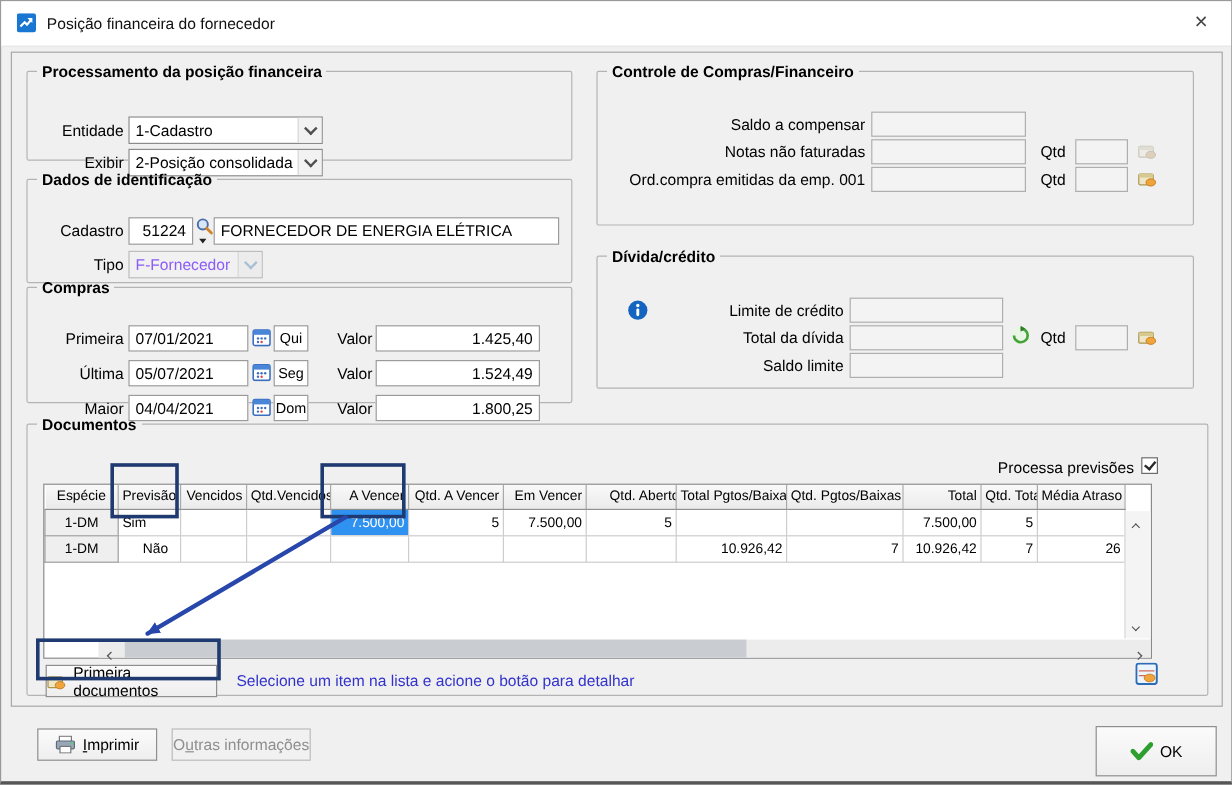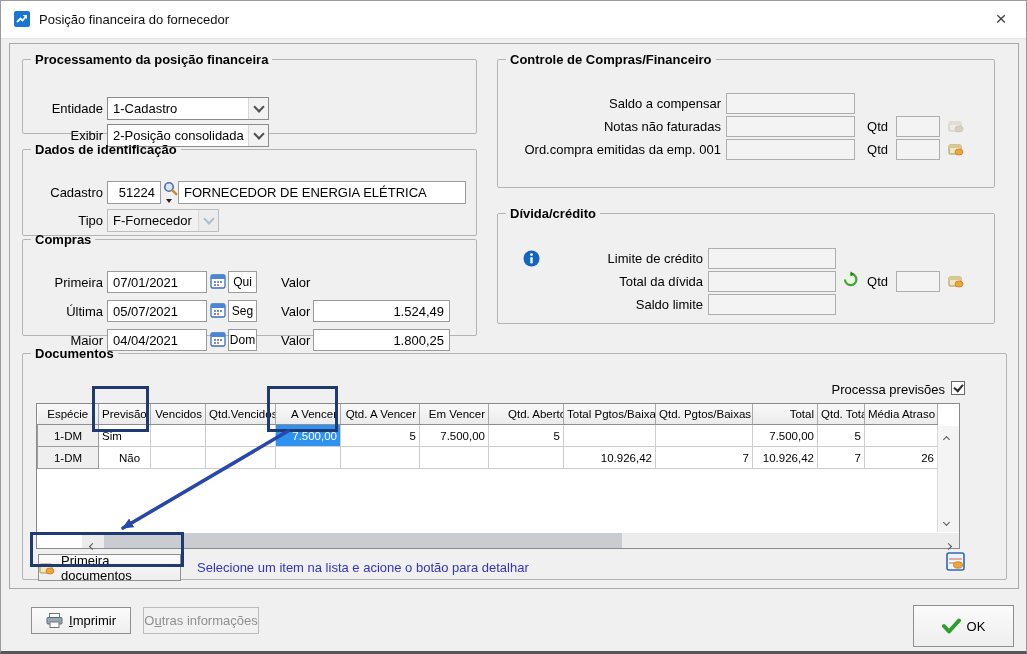--- a/index.html
+++ b/index.html
@@ -12,21 +12,21 @@
   fieldset.group{position:absolute;margin:0;padding:0;border:1px solid #b4b4b4;border-radius:2px;box-sizing:border-box;}
   fieldset.group legend{font-weight:bold;font-size:13px;margin-left:8px;padding:0 4px;}
   .lbl{position:absolute;height:16px;line-height:16px;text-align:right;white-space:nowrap;}
   .lbl.left{text-align:left;}
   .fld{position:absolute;background:#fff;border:1px solid #9b9b9b;box-sizing:border-box;font-size:13px;padding:0 5px;white-space:nowrap;overflow:hidden;display:flex;align-items:center;}
   .fld.num{justify-content:flex-end;}
   .fld.ro{background:#f3f3f3;border-color:#aeaeae;}
   .combo{position:absolute;background:#fff;border:1px solid #8b8b8b;box-sizing:border-box;display:flex;align-items:center;overflow:hidden;}
   .combo .val{flex:1;padding:0 5px;white-space:nowrap;overflow:hidden;}
   .combo .btn{width:19px;align-self:stretch;background:#f2f2f2;border-left:1px solid #d7d7d7;display:flex;align-items:center;justify-content:center;}
-  .combo.disabled{background:#f1f1f1;border-color:#bdbdbd;color:#000000;}
+  .combo.disabled{background:#f1f1f1;border-color:#bdbdbd;color:#8b5cf6;}
   .combo.disabled .btn{background:#ececec;}
   .combo.disabled .chev{border-color:#a9bfd4;}
   .chev{display:inline-block;width:6px;height:6px;border-right:2px solid #505050;border-bottom:2px solid #505050;transform:rotate(45deg);margin-top:-3px;}
   .chev.sm{width:4px;height:4px;border-width:1.5px;border-color:#555;}
   .chev.up{transform:rotate(-135deg);margin-top:3px;}
   .chev.left{transform:rotate(135deg);margin:0 0 0 3px;}
   .chev.right{transform:rotate(-45deg);margin:0 3px 0 0;}
   .daybox{position:absolute;background:#fff;border:1px solid #9b9b9b;box-sizing:border-box;text-align:center;font-size:12px;display:flex;align-items:center;justify-content:center;}
   .icon{position:absolute;}
   .icon.dis{opacity:.45;filter:grayscale(60%);}
@@ -133,20 +133,23 @@
             <circle cx="8" cy="9" r="1" fill="#3a6ec0"></circle>
             <circle cx="11" cy="9" r="1" fill="#3a6ec0"></circle>
             <circle cx="5" cy="12" r="1" fill="#3a6ec0"></circle>
             <circle cx="8" cy="12" r="1" fill="#e04545"></circle>
           </svg>
       </span>
       <div class="daybox" style="left:205px;top:24px;width:29px;height:22px;">
           <span>Qui</span>
         </div>
       <span class="lbl left" style="left:258px;top:28px;width:45px;">Valor</span>
+      <div class="fld num" style="left:290px;top:24px;width:137px;height:22px;">
+          <span>1.425,40</span>
+        </div>
 
       <span class="lbl" style="left:0;top:57px;width:80px;">Última</span>
       <div class="fld" style="left:84px;top:53px;width:100px;height:22px;">
           <span>05/07/2021</span>
         </div>
       <span class="icon" style="left:187px;top:55px;">
         <svg width="16" height="16">
             <rect x="1" y="2" width="14" height="13" rx="1.5" fill="#fff" stroke="#3a6ec0" stroke-width="1.3"></rect>
             <rect x="1" y="2" width="14" height="4" fill="#4a86d8"></rect>
             <circle cx="5" cy="9" r="1" fill="#3a6ec0"></circle>

